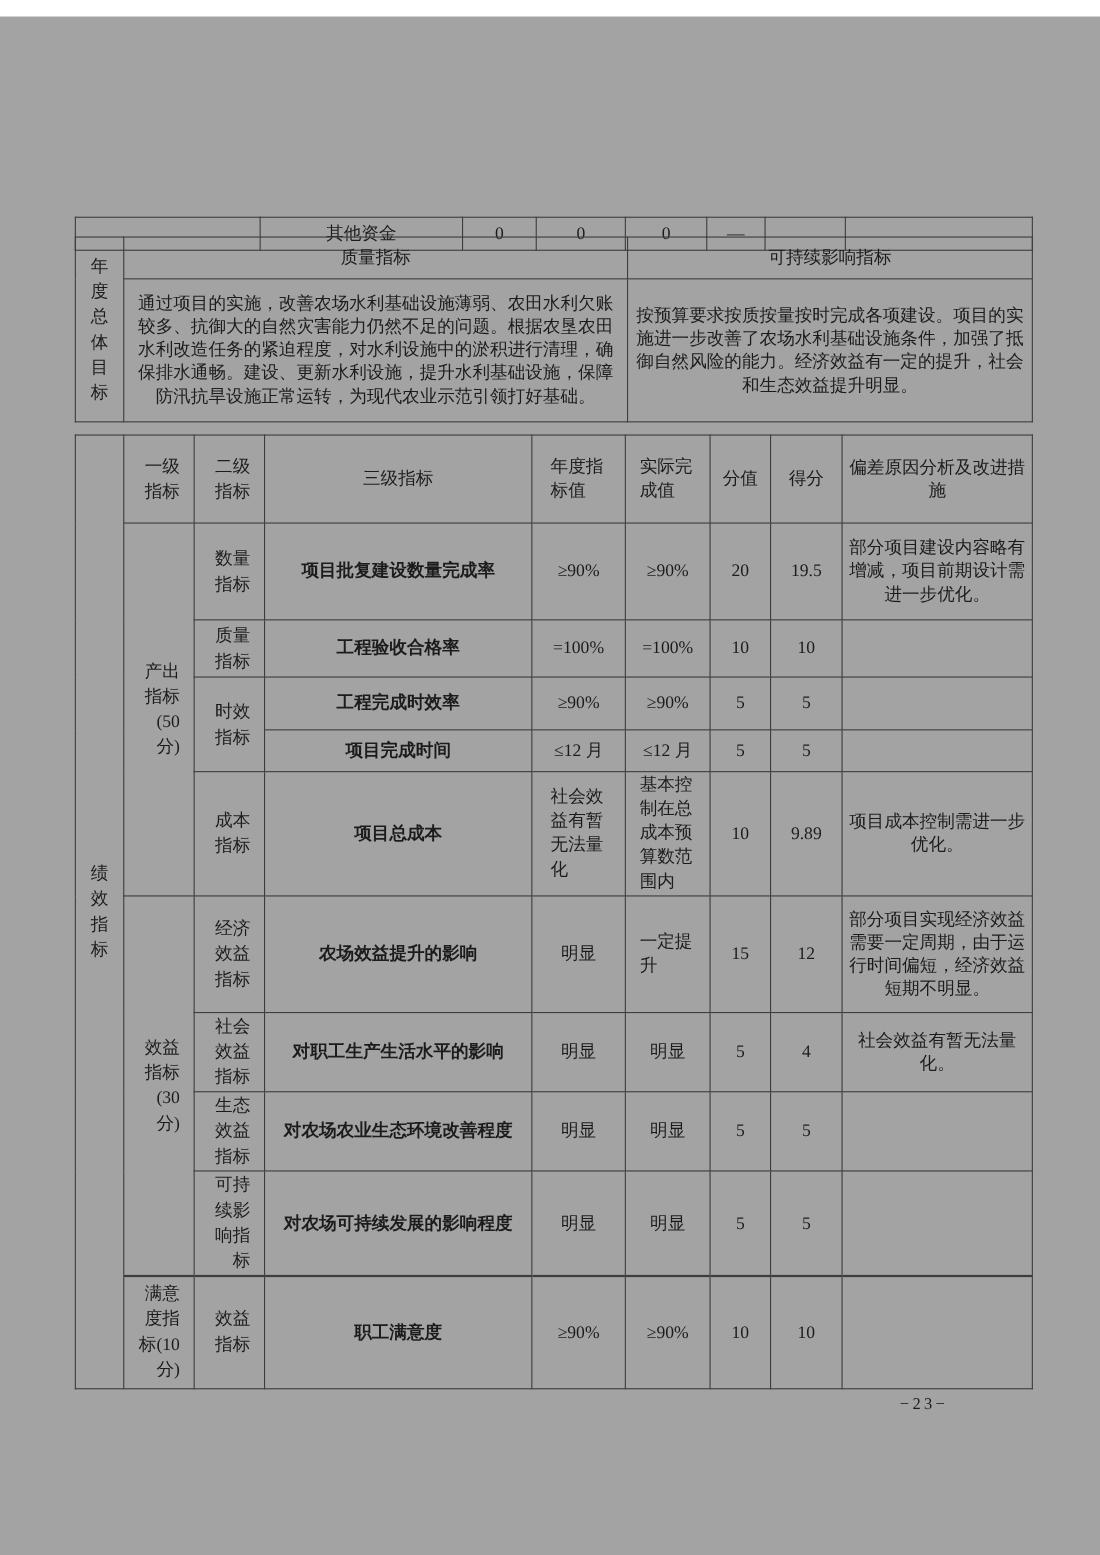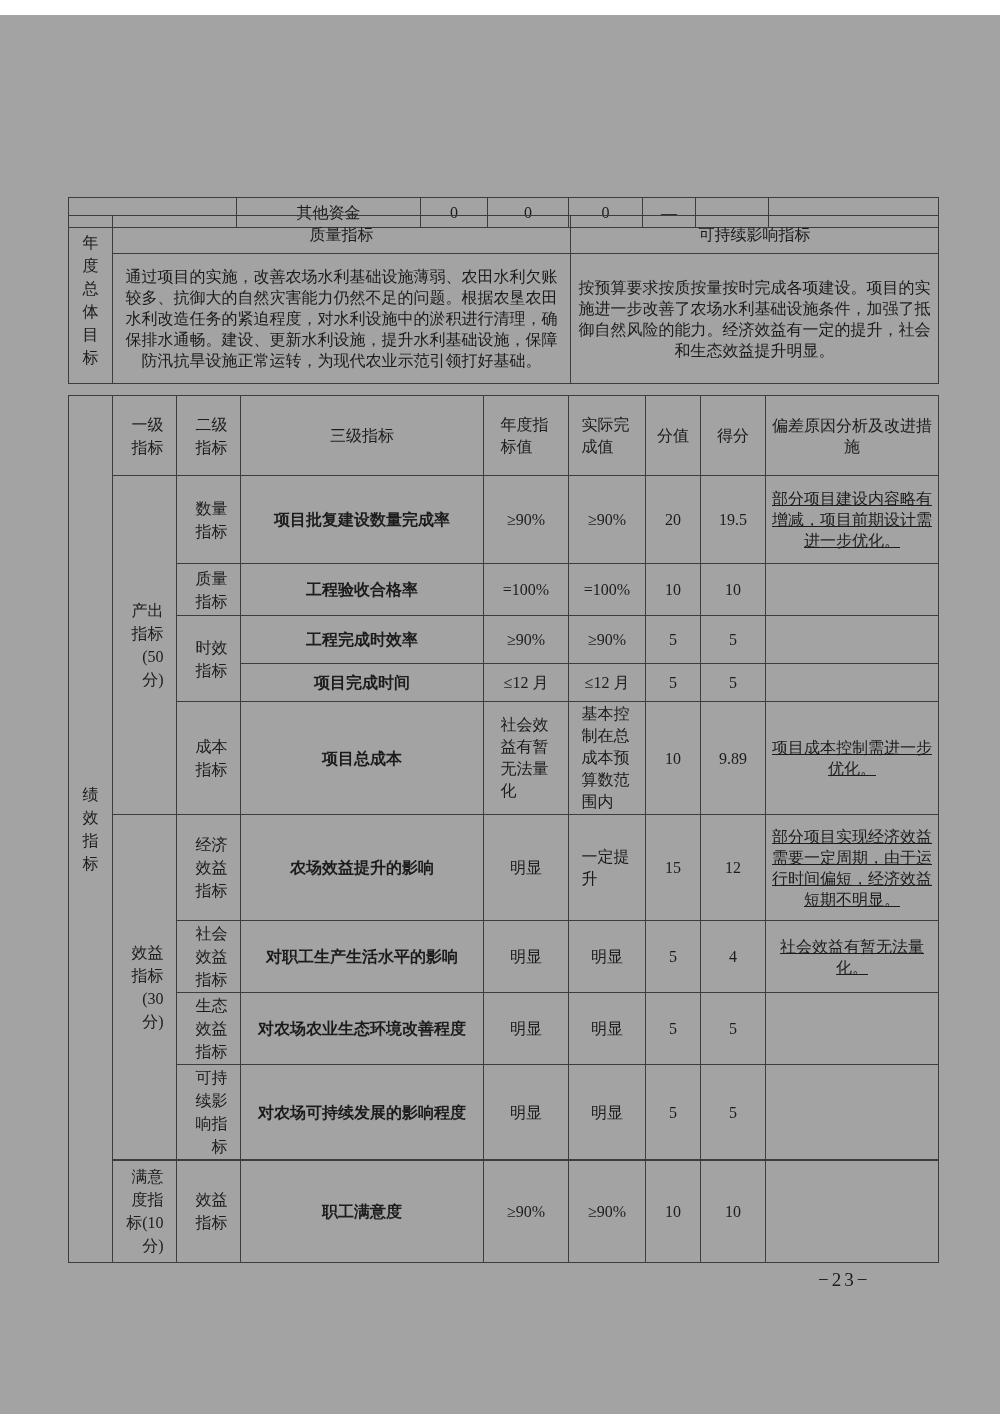--- a/index.html
+++ b/index.html
@@ -35,25 +35,25 @@
   .w2 { display:inline-block; width:38px; word-break:break-all; line-height:23px; text-align:right; }
   
   .w3 { display:inline-block; width:51px; word-break:break-all; line-height:22px; text-align:left; }
 
   .goal-text {
     text-align:justify; text-align-last:center;
     font-size:16.5px; line-height:21.6px;
     padding:2px 10px;
   }
   .left-cell { text-align:left; padding-left:10px;font-weight:bold; }
-  .dev-cell  { text-align:left; padding-left:9px; padding-right:10px; line-height:23px;text-decoration:underline; }
+  .dev-cell  { text-align:left; padding-left:9px; padding-right:10px; line-height:23px; }
 
   .pageno {
     position:absolute; left:818px; top:1254px;
-    font-size:19px; letter-spacing:3px;
+    font-size:15px; letter-spacing:3px;
     font-family:"Liberation Serif","DejaVu Serif",serif;
   }
 </style>
 </head>
 <body>
 
 <div class="sheet">
 
   <table class="tbl" id="tblA">
     <colgroup>

